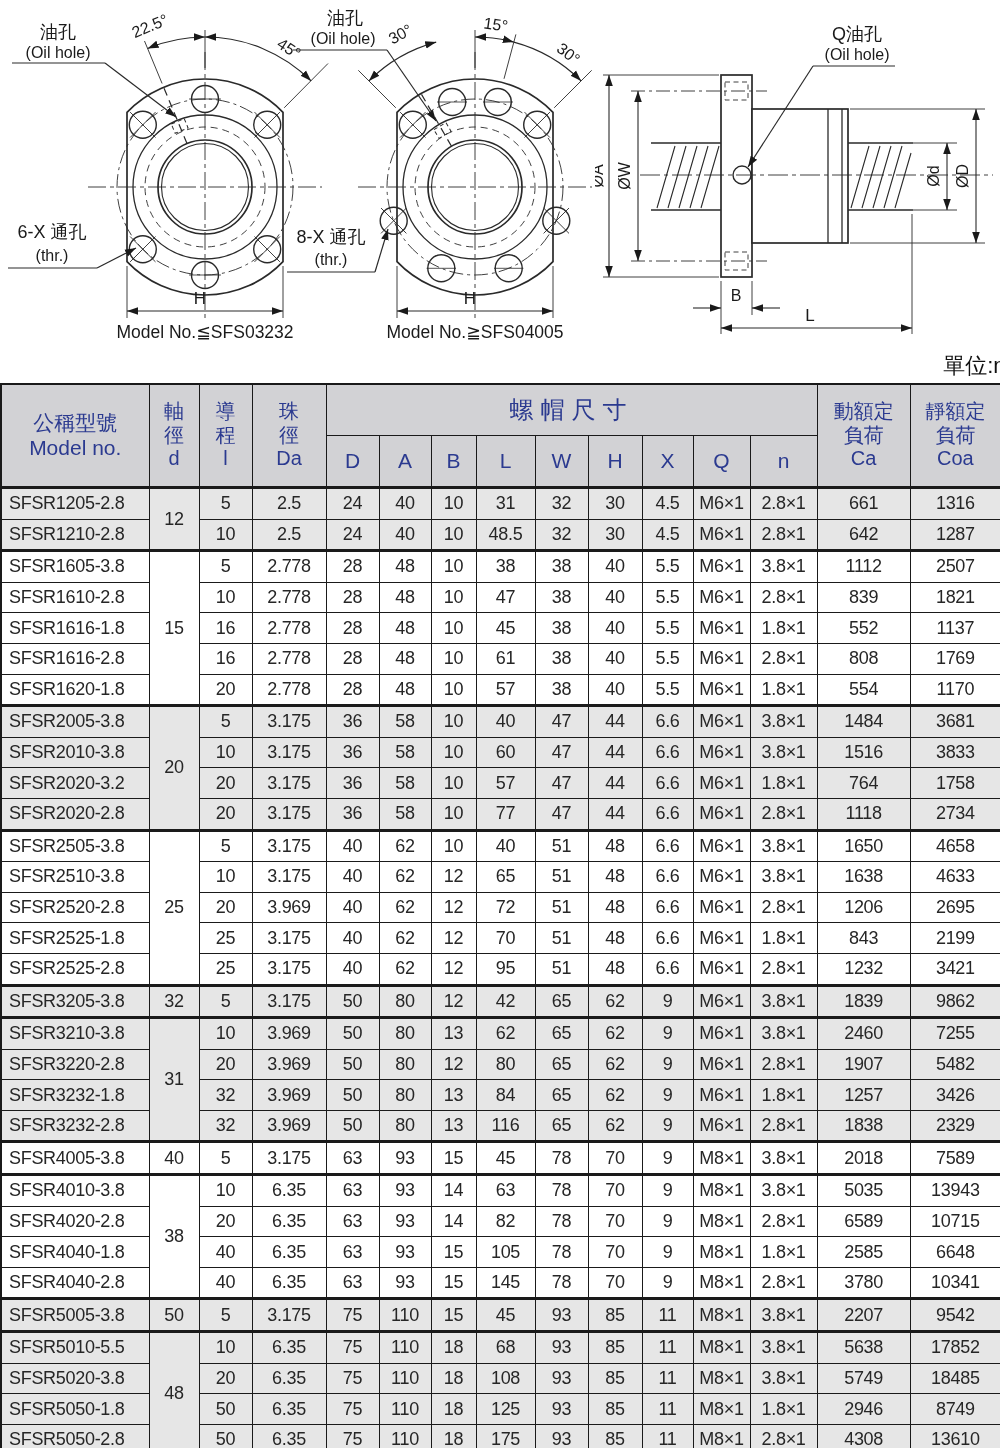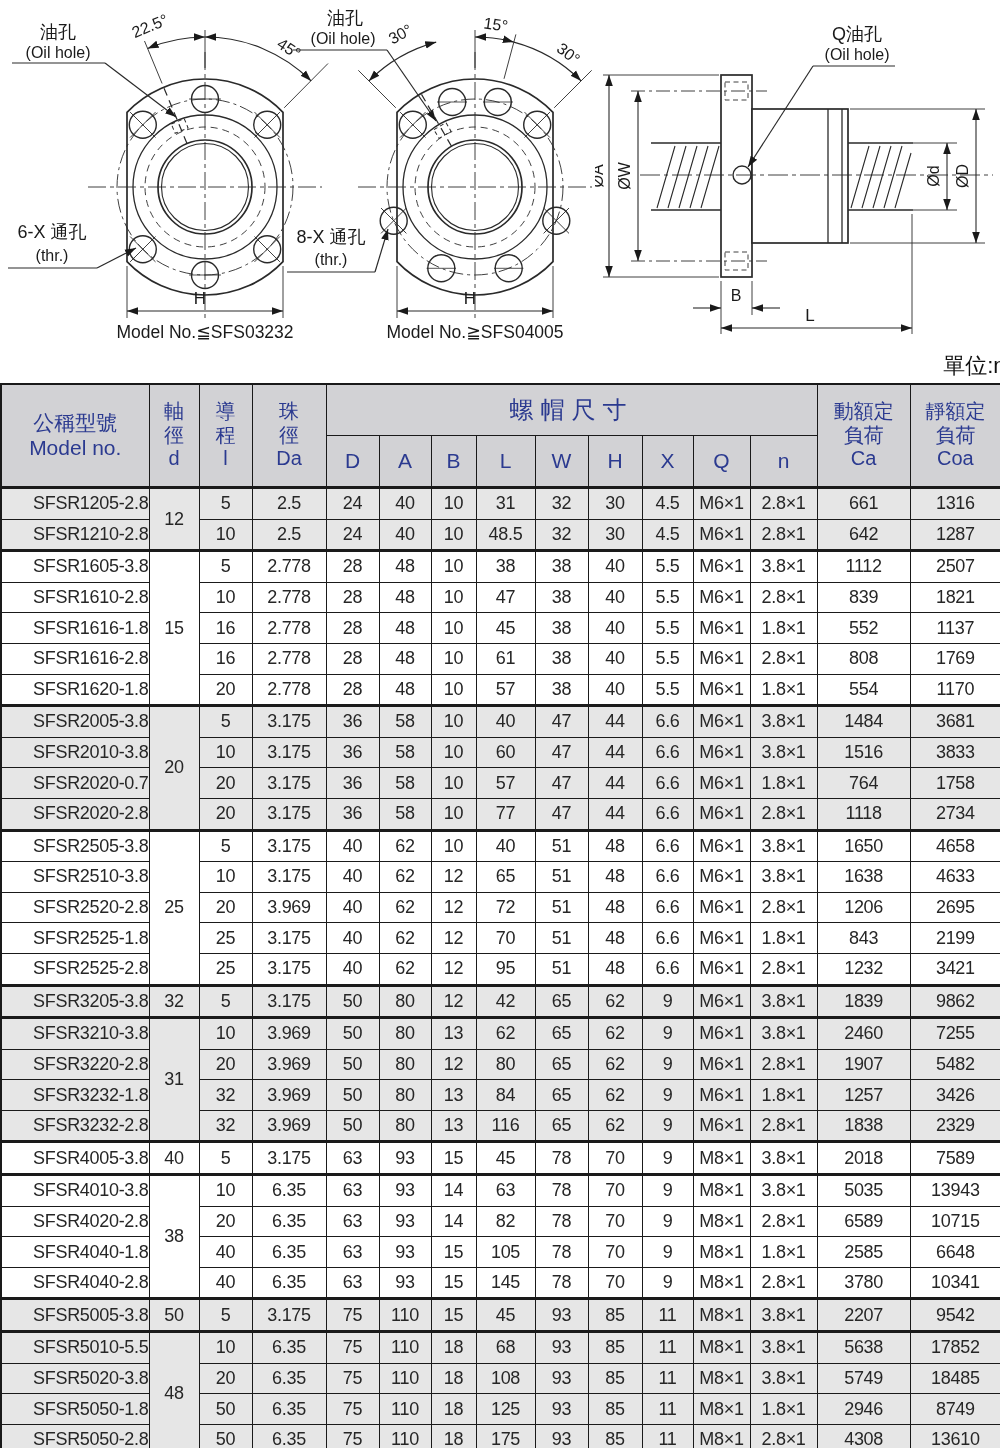--- a/index.html
+++ b/index.html
@@ -12,21 +12,21 @@
   table.spec{position:absolute;left:0;top:383px;width:1000px;border-collapse:collapse;
              table-layout:fixed;border:2.5px solid #1a1a1a;}
   .spec th,.spec td{border:1.5px solid #1a1a1a;text-align:center;padding:0;overflow:hidden;}
   .spec thead th{background:#d2d2d5;color:#2b3a90;font-weight:normal;font-size:20px;
                  line-height:1.18;white-space:pre-line;}
   .spec thead th.h-model{font-size:21px;margin-top:36px;}
   .spec thead th.h-nut{height:50px;letter-spacing:7px;font-size:24px;}
   .spec thead th.h-sub{height:50px;font-size:21px;}
   .spec tbody td{height:29.6px;font-size:18px;color:#262626;letter-spacing:-0.3px;
                  background:#fff;}
-  .spec tbody td.model{text-align:right;padding-left:7px;font-size:18px;}
+  .spec tbody td.model{text-align:left;padding-left:7px;font-size:18px;}
   .spec tbody tr.shade td{background:#e6e6e6;}
   .spec tbody tr.gsep td{border-top:3px solid #1a1a1a;}
 </style>
 </head>
 <body>
 
 <div class="page">
 
   <svg style="left:0;top:0" width="330" height="350" viewBox="0 0 330 350">
     <defs>
@@ -419,21 +419,21 @@
           <td>60</td>
           <td>47</td>
           <td>44</td>
           <td>6.6</td>
           <td>M6×1</td>
           <td>3.8×1</td>
           <td>1516</td>
           <td>3833</td>
         </tr>
         <tr class="shade">
-          <td class="model">SFSR2020-0.7</td>
+          <td class="model">SFSR2020-3.2</td>
           <td>20</td>
           <td>3.175</td>
           <td>36</td>
           <td>58</td>
           <td>10</td>
           <td>57</td>
           <td>47</td>
           <td>44</td>
           <td>6.6</td>
           <td>M6×1</td>

